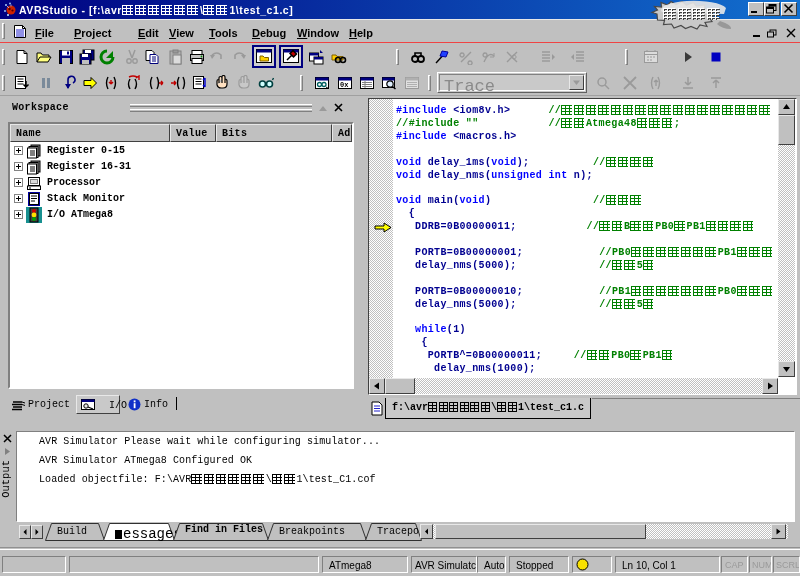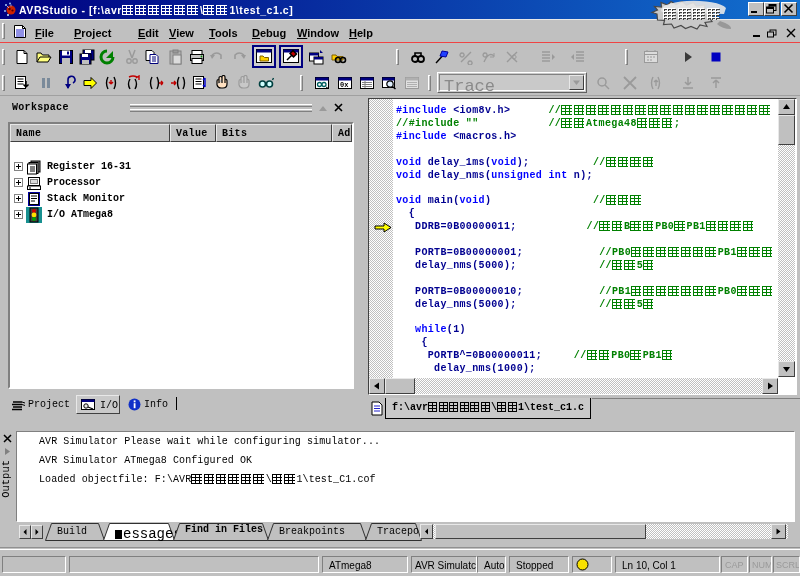--- a/index.html
+++ b/index.html
@@ -374,20 +374,30 @@
  <svg class="abs" style="left:334px;top:7px" width="9" height="9" viewBox="0 0 9 9">
       <path d="M1 1 L8 8 M8 1 L1 8" stroke="#000" stroke-width="1.6"></path>
     </svg>
  <div class="abs in2" id="wslist">
   <div class="hdrcell" style="left:0;width:160px">Name</div>
   <div class="hdrcell" style="left:160px;width:46px">Value</div>
   <div class="hdrcell" style="left:206px;width:116px">Bits</div>
   <div class="hdrcell" style="left:322px;width:20px">Ad</div>
  </div>
 
+ <div class="ti" style="left:10px;top:47px">
+  <div class="plus"></div>
+  <svg class="tico" viewBox="0 0 16 16">
+        <rect x="5" y="2" width="9" height="11" fill="#808080" stroke="#000"></rect>
+        <rect x="3" y="3.5" width="9" height="11" fill="#c0c0c0" stroke="#000"></rect>
+        <rect x="1.5" y="5" width="9" height="10" fill="#fff" stroke="#000"></rect>
+        <path d="M4 8 h5 M4 10 h5 M4 12 h5" stroke="#000"></path>
+      </svg>
+  <div class="tlabel">Register 0-15</div>
+ </div>
  <div class="ti" style="left:10px;top:63px">
   <div class="plus"></div>
   <svg class="tico" viewBox="0 0 16 16">
         <rect x="5" y="2" width="9" height="11" fill="#808080" stroke="#000"></rect>
         <rect x="3" y="3.5" width="9" height="11" fill="#c0c0c0" stroke="#000"></rect>
         <rect x="1.5" y="5" width="9" height="10" fill="#fff" stroke="#000"></rect>
         <path d="M4 8 h5 M4 10 h5 M4 12 h5" stroke="#000"></path>
       </svg>
   <div class="tlabel">Register 16-31</div>
  </div>
@@ -430,21 +440,21 @@
         </svg>
    <span style="margin-left:20px">Project</span>
   </div>
   <div class="wtab out" style="left:76px;width:44px;background:#c9c9c9">
    <svg style="position:absolute;left:4px;top:3px" width="15" height="12" viewBox="0 0 15 12">
           <rect x="0.5" y="0.5" width="13" height="10" fill="#fff" stroke="#000"></rect>
           <rect x="0.5" y="0.5" width="13" height="2.5" fill="#000080"></rect>
           <circle cx="5" cy="7" r="2.2" fill="#e8e8e8" stroke="#000"></circle>
           <path d="M7 8 l5 2" stroke="#000" stroke-width="1.3"></path>
         </svg>
-   <span style="margin-left:23px">I/O</span>
+   <span style="margin-left:32px">I/O</span>
   </div>
   <div class="wtab" style="left:124px;width:56px">
    <svg style="position:absolute;left:4px;top:3px" width="13" height="13" viewBox="0 0 13 13">
           <circle cx="6.5" cy="6.5" r="6" fill="#1030c8"></circle>
           <rect x="5.7" y="5.2" width="1.8" height="5" fill="#fff"></rect>
           <rect x="5.7" y="2.4" width="1.8" height="1.9" fill="#fff"></rect>
         </svg>
    <span style="margin-left:20px">Info</span>
   </div>
   <div class="abs" style="left:176px;top:2px;width:1px;height:13px;background:#000"></div>

